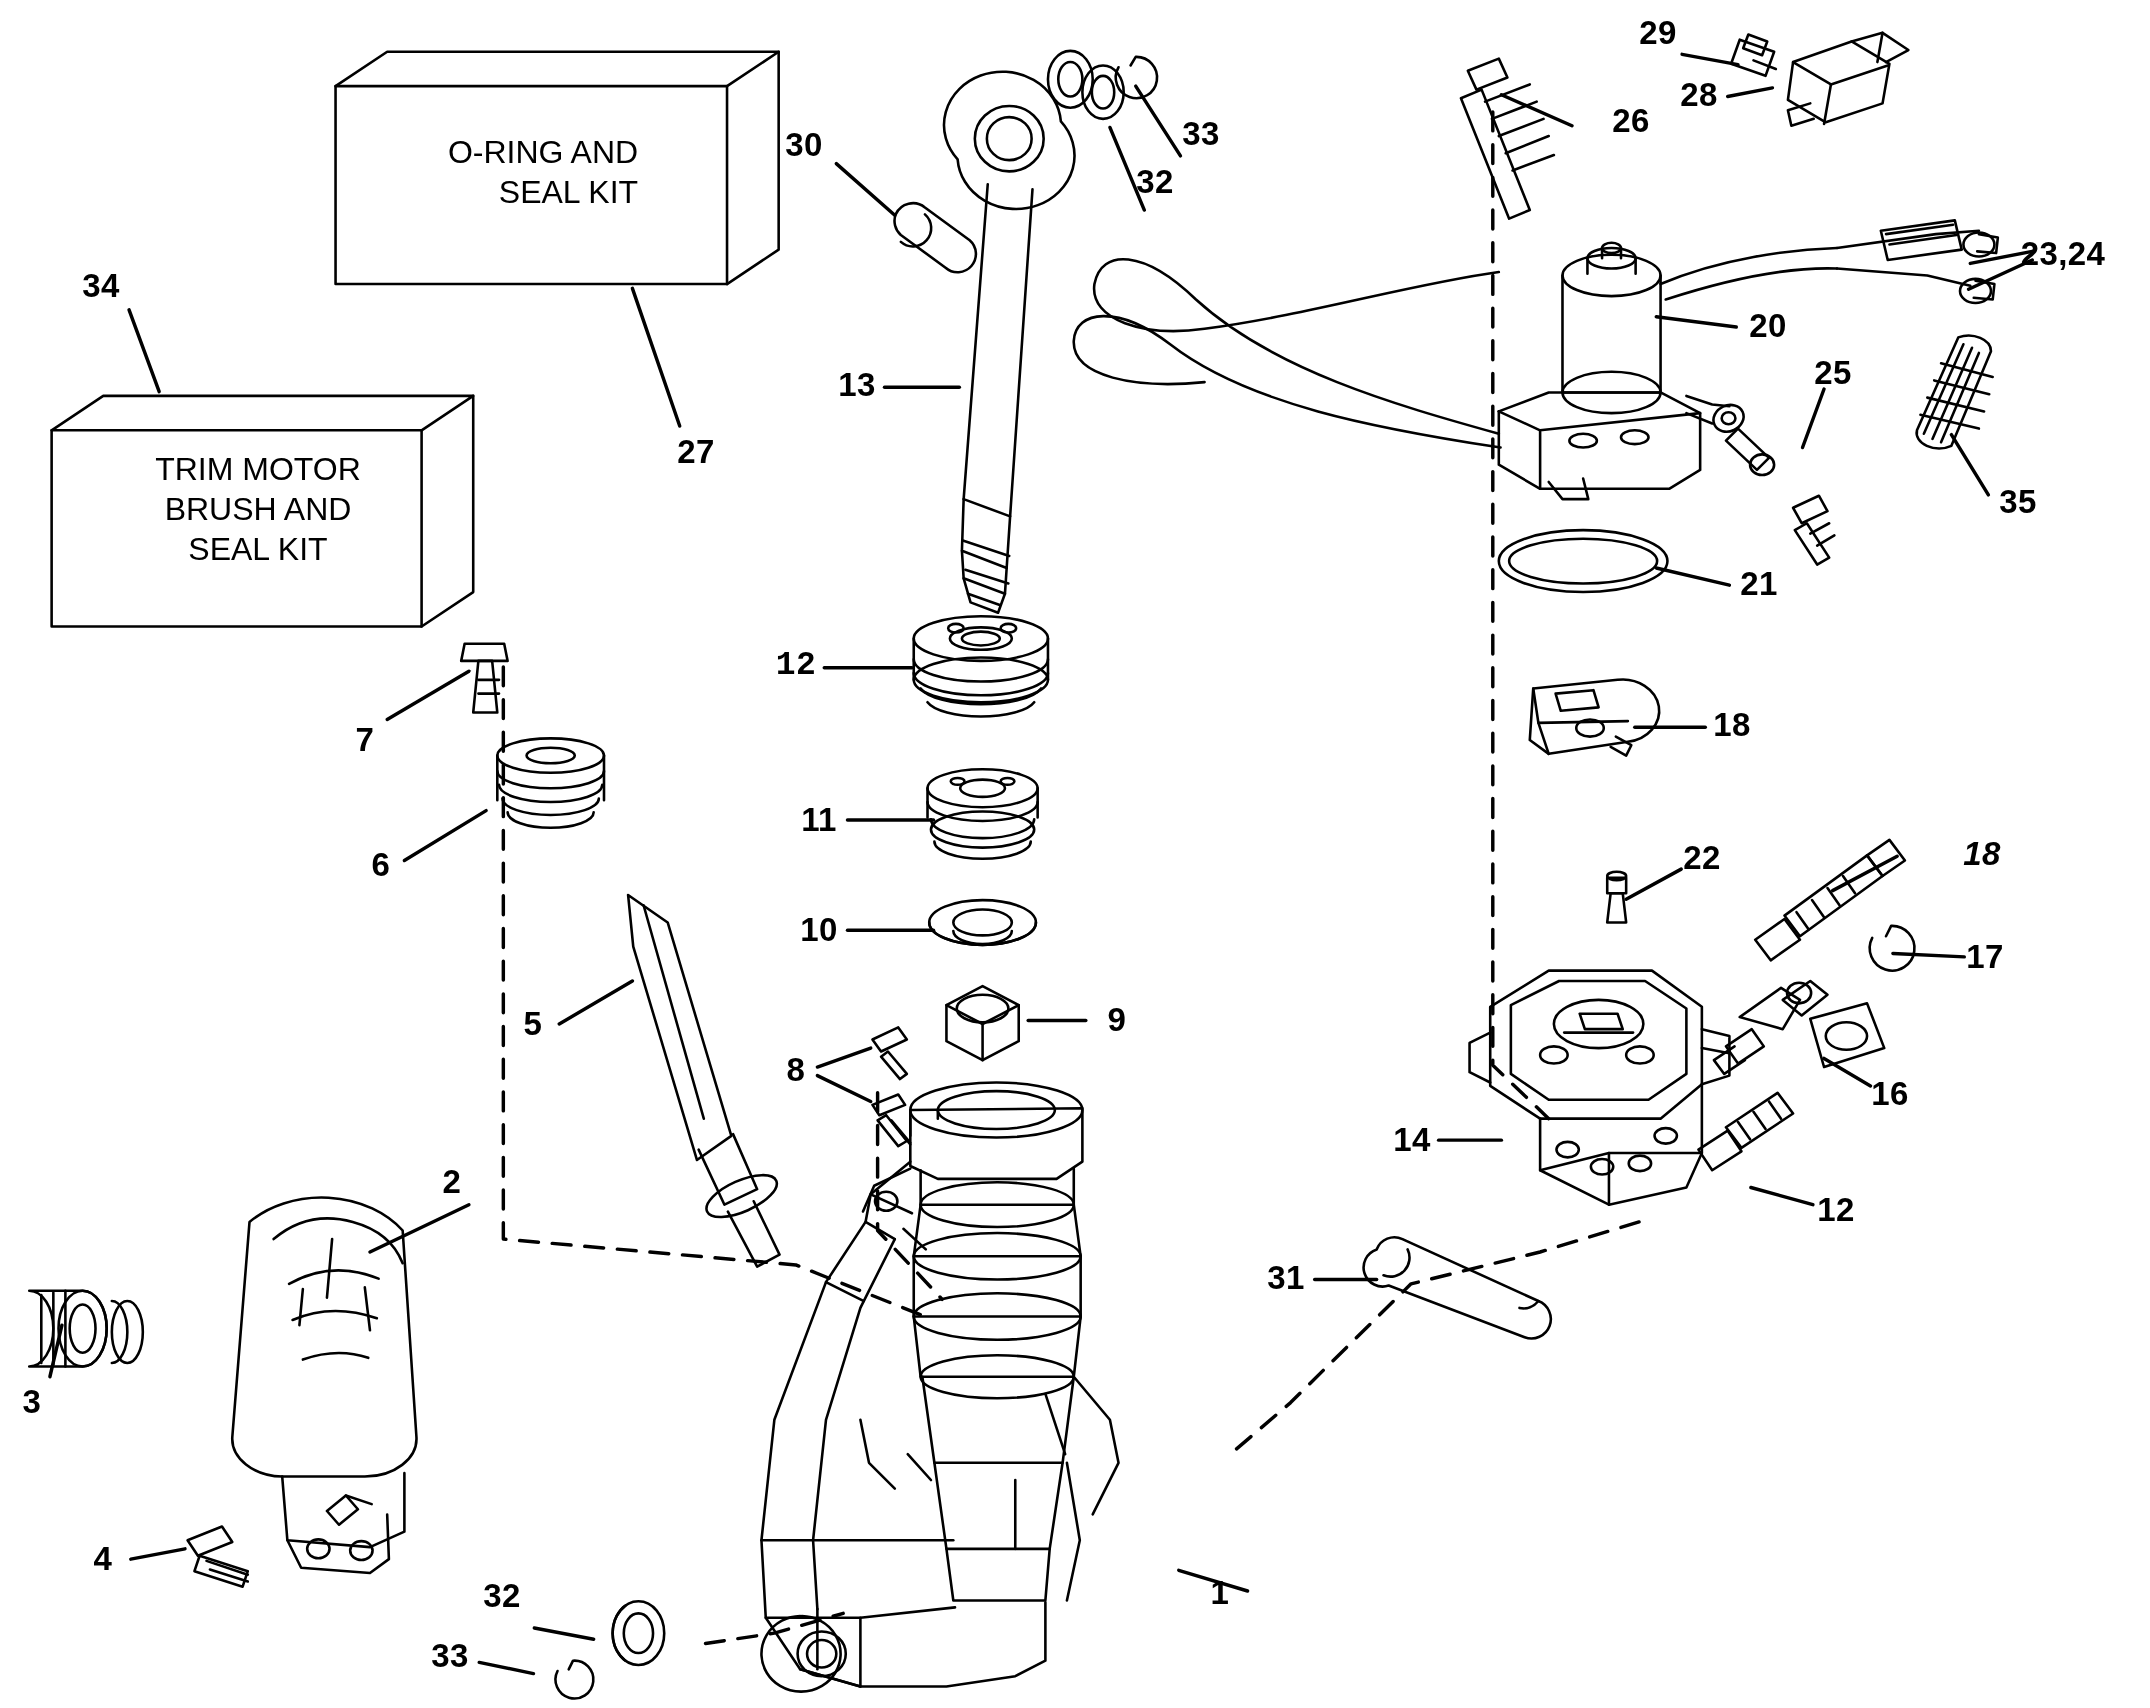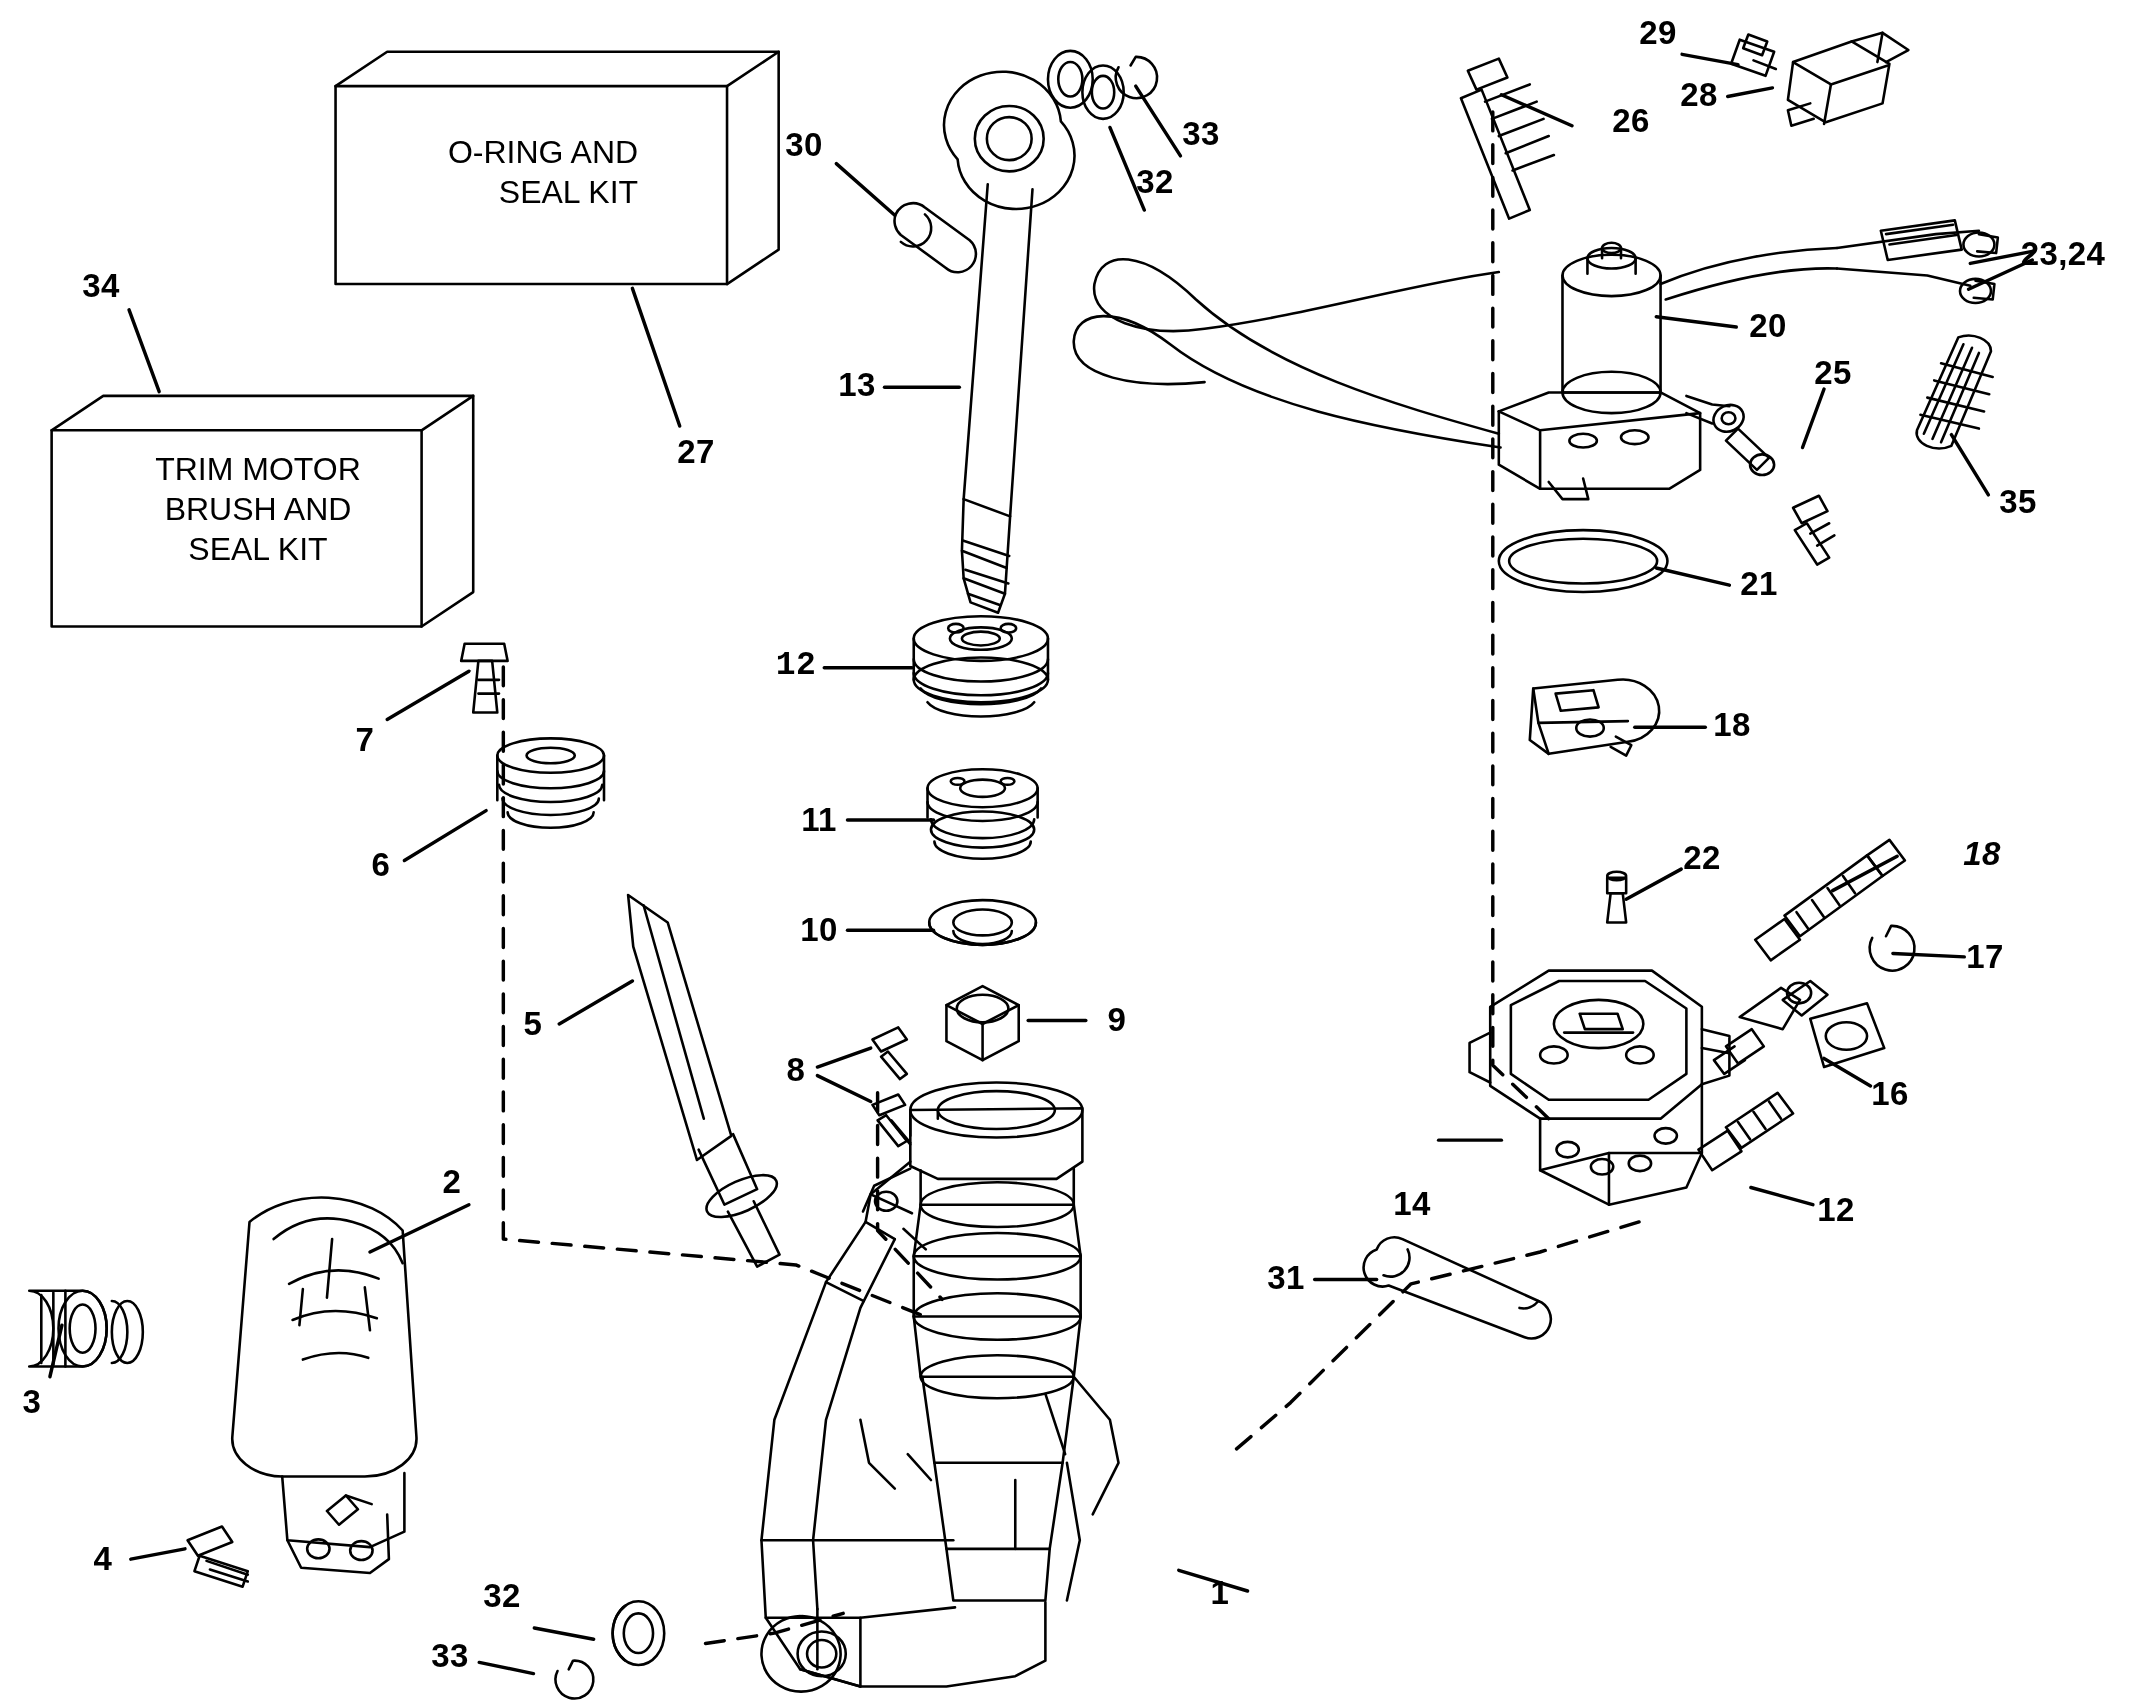--- a/index.html
+++ b/index.html
@@ -461,21 +461,21 @@
   <div class="callout" style="left:103px;  top:1559px;">4</div>
   <div class="callout" style="left:533px;  top:1024px;">5</div>
   <div class="callout" style="left:381px;  top:865px;">6</div>
   <div class="callout" style="left:365px;  top:740px;">7</div>
   <div class="callout" style="left:796px;  top:1070px;">8</div>
   <div class="callout" style="left:1117px; top:1020px;">9</div>
   <div class="callout" style="left:819px;  top:930px;">10</div>
   <div class="callout" style="left:819px;  top:820px;">11</div>
   <div class="callout" style="left:796px;  top:666px;font-family:Liberation Mono, monospace;">12</div>
   <div class="callout" style="left:857px;  top:385px;">13</div>
-  <div class="callout" style="left:1412px; top:1204px;">14</div>
+  <div class="callout" style="left:1412px; top:1140px;">14</div>
   <div class="callout" style="left:1836px; top:1210px;">12</div>
   <div class="callout" style="left:1890px; top:1094px;">16</div>
   <div class="callout" style="left:1985px; top:957px;">17</div>
   <div class="callout" style="left:1982px; top:854px;font-style:italic;">18</div>
   <div class="callout" style="left:1732px; top:725px;">18</div>
   <div class="callout" style="left:1768px; top:326px;">20</div>
   <div class="callout" style="left:1759px; top:584px;">21</div>
   <div class="callout" style="left:1702px; top:858px;">22</div>
   <div class="callout" style="left:2063px; top:254px;">23,24</div>
   <div class="callout" style="left:1833px; top:373px;">25</div>

